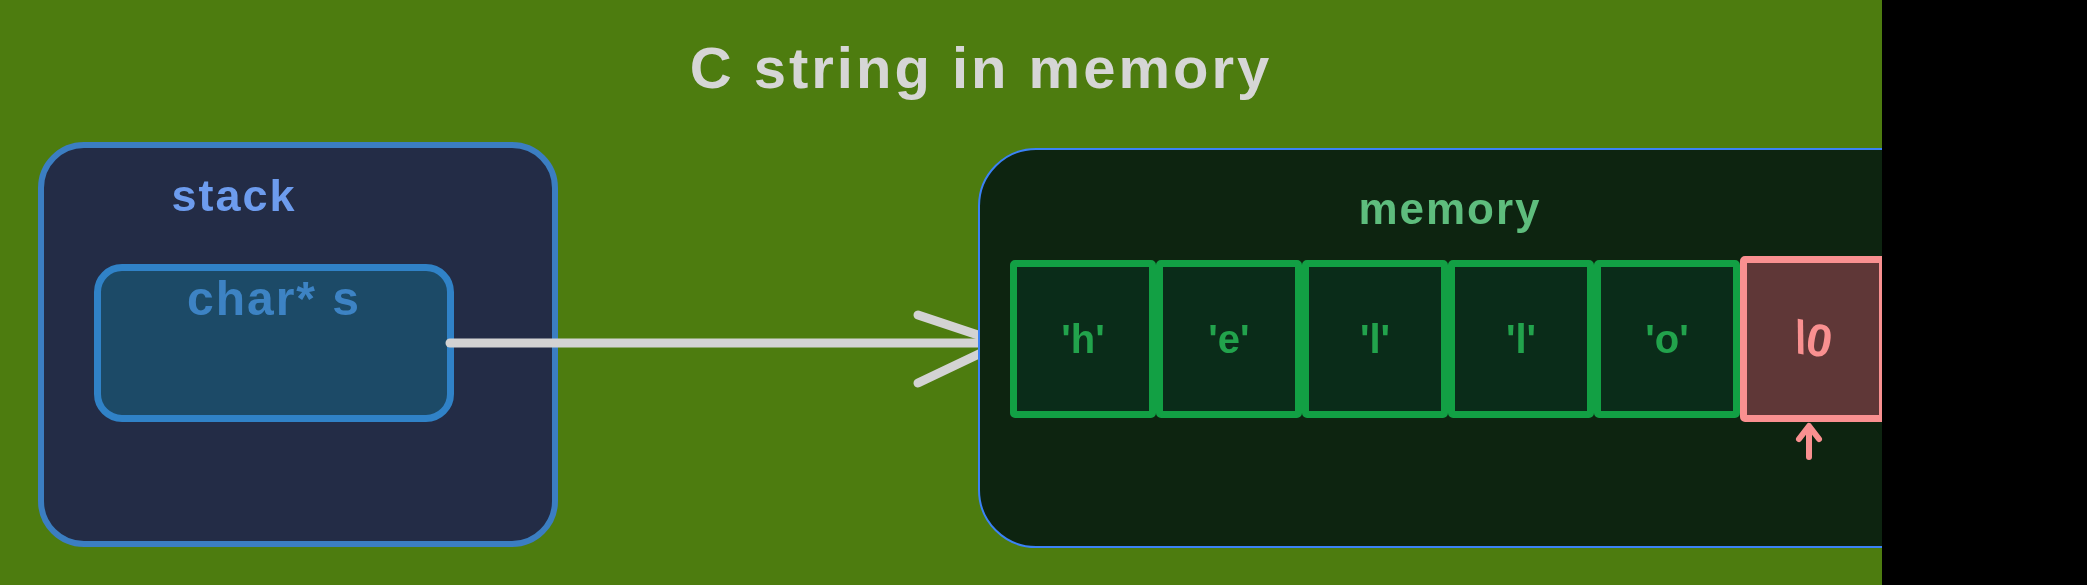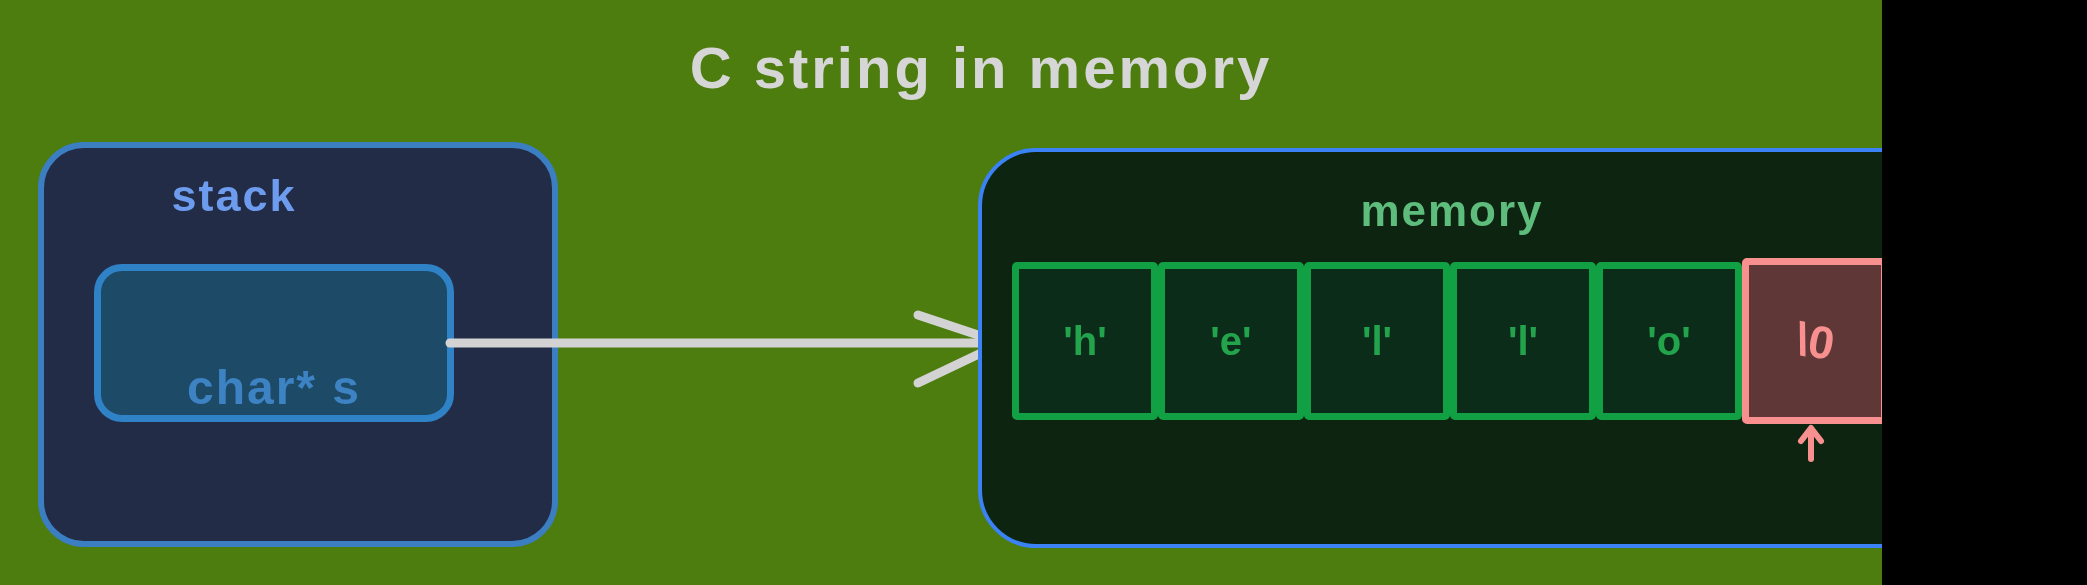--- a/index.html
+++ b/index.html
@@ -52,21 +52,21 @@
   .pointer-var-box {
     position: absolute;
     left: 50px;
     top: 116px;
     width: 346px;
     height: 144px;
     background: #1c4a67;
     border: 7px solid #3082c7;
     border-radius: 28px;
     display: flex;
-    align-items: flex-end;
+    align-items: flex-start;
     justify-content: center;
   }
   .pointer-var-label {
     font-size: 48px;
     font-weight: bold;
     letter-spacing: 2px;
     color: #3d83c4;
     white-space: nowrap;
   }
 
@@ -81,21 +81,21 @@
 
   
   .memory-box {
     position: absolute;
     left: 978px;
     top: 148px;
     width: 1068px;
     height: 400px;
     box-sizing: border-box;
     background: #0d2410;
-    border: 4px solid #3b82f6;
+    border: 2px solid #3b82f6;
     border-radius: 58px;
   }
   .memory-label {
     position: absolute;
     left: 300px;
     top: 34px;
     width: 340px;
     text-align: center;
     font-size: 44px;
     font-weight: bold;

